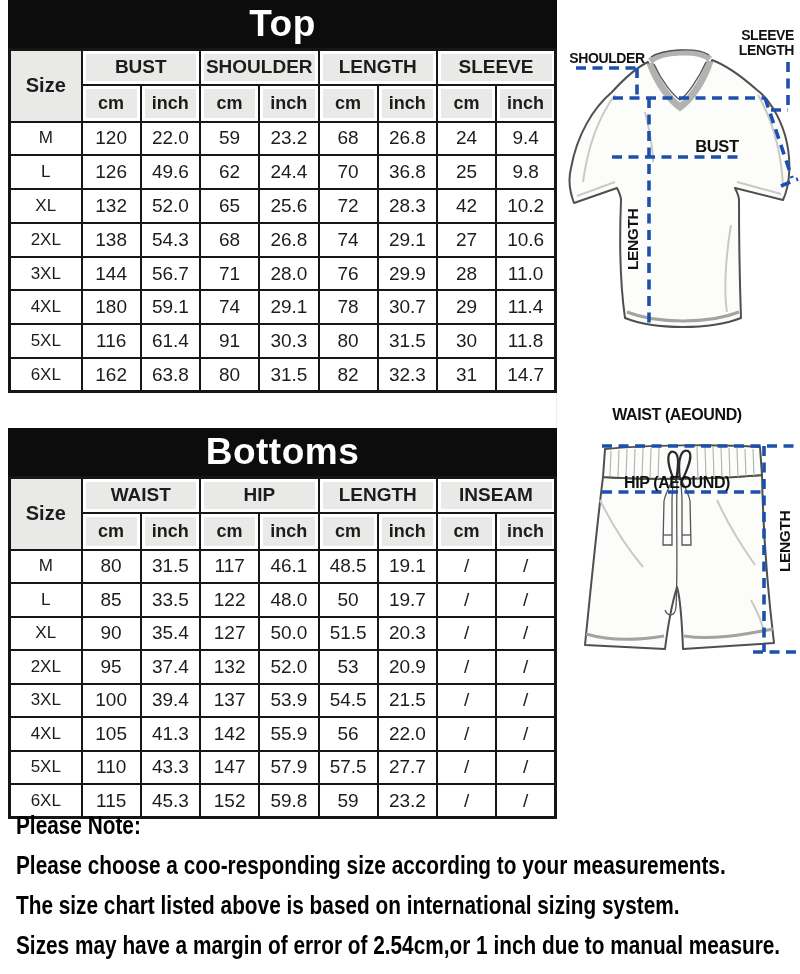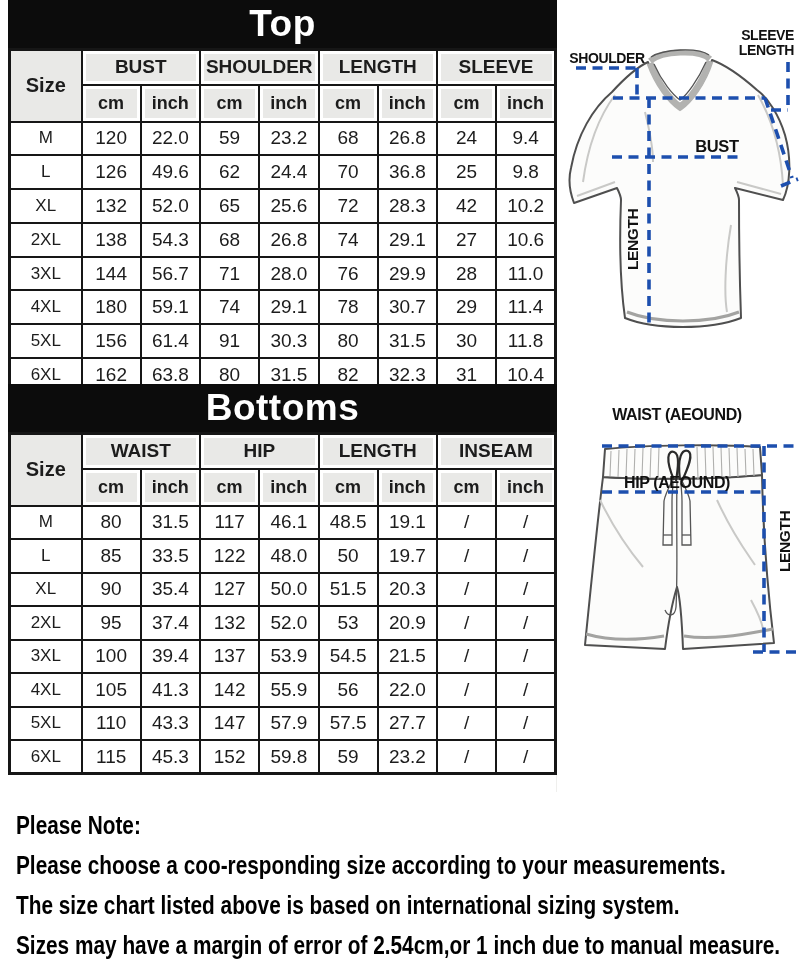--- a/index.html
+++ b/index.html
@@ -4,21 +4,21 @@
 <style>
   html,body { margin:0; padding:0; background:#fff; }
   .canvas {
     position:relative; width:800px; height:974px; background:#ffffff;
     font-family:"Liberation Sans", sans-serif; overflow:hidden;
   }
   .divider { position:absolute; left:556px; top:0; width:1px; height:792px; background:#efefed; }
 
   .chart-block { position:absolute; left:8px; width:549px; }
   .chart-block.top-block { top:0; }
-  .chart-block.bottoms-block { top:384px; }
+  .chart-block.bottoms-block { top:428px; }
 
   .banner {
     background:var(--banner-bg,#0c0c0c); color:#ffffff; height:48px; line-height:47px;
     text-align:center; font-weight:bold; font-size:37px; letter-spacing:0.5px;
   }
   table.size-table {
     border-collapse:collapse; table-layout:fixed; width:549px;
     border:3px solid var(--table-border,#161616);
     padding-left:24px;
   }
@@ -174,39 +174,39 @@
             <td>59.1</td>
             <td>74</td>
             <td>29.1</td>
             <td>78</td>
             <td>30.7</td>
             <td>29</td>
             <td>11.4</td>
           </tr>
           <tr>
             <td class="size-label">5XL</td>
-            <td>156</td>
+            <td>116</td>
             <td>61.4</td>
             <td>91</td>
             <td>30.3</td>
             <td>80</td>
             <td>31.5</td>
             <td>30</td>
             <td>11.8</td>
           </tr>
           <tr>
             <td class="size-label">6XL</td>
             <td>162</td>
             <td>63.8</td>
             <td>80</td>
             <td>31.5</td>
             <td>82</td>
             <td>32.3</td>
             <td>31</td>
-            <td>10.4</td>
+            <td>14.7</td>
           </tr>
         </tbody>
     </table>
   </div>
 
   <div class="chart-block bottoms-block">
     <div class="banner">Bottoms</div>
     <table class="size-table">
       <colgroup>
         <col class="size-col">

